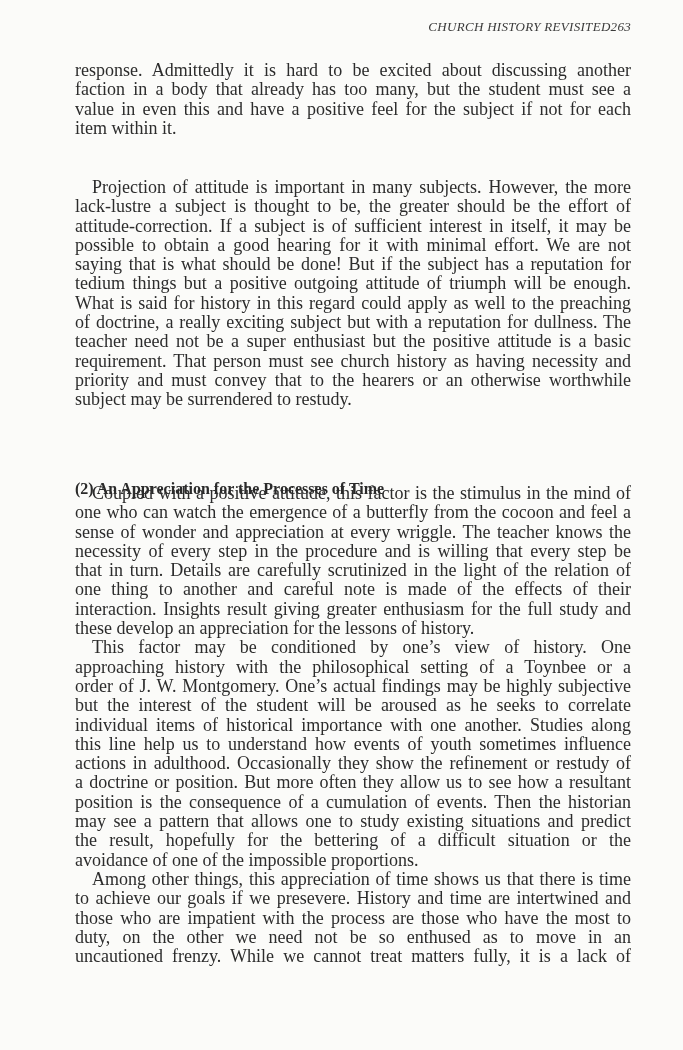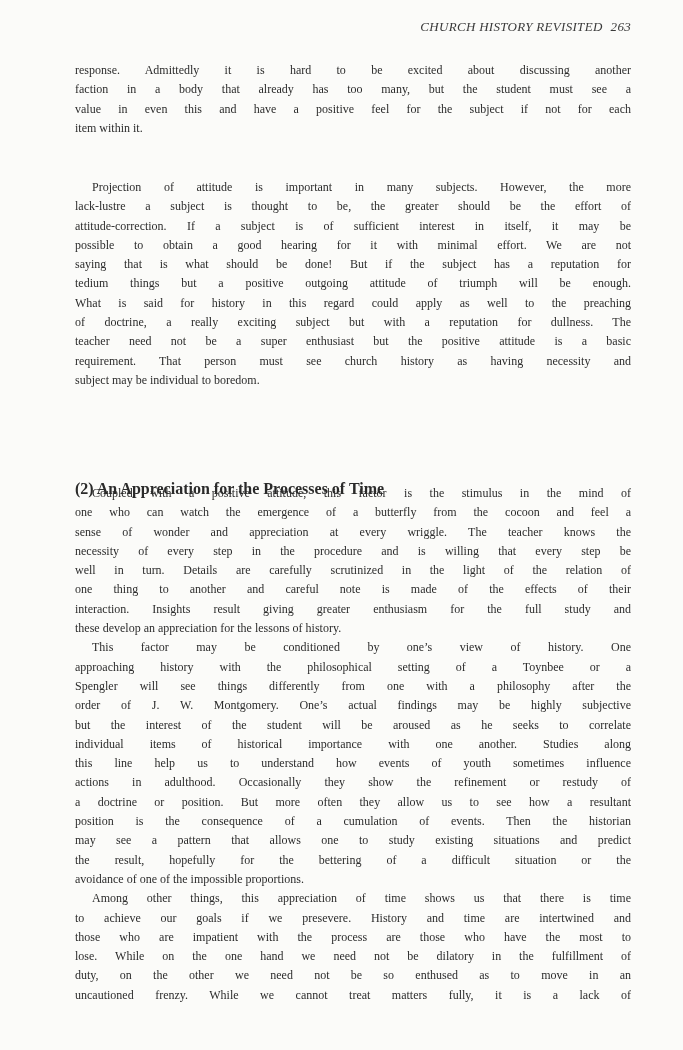--- a/index.html
+++ b/index.html
@@ -10,24 +10,24 @@
     color: #2c2c2c;
     position: relative;
     overflow: hidden;
   }
   .running-head {
     position: absolute; top: 19px; right: 52px;
     font-style: italic; font-size: 13px; letter-spacing: 0.3px;
     color: #3a3a3a;
     white-space: nowrap;
   }
-  .running-head .pg { margin-left: 8px; }
+  .running-head .pg { }
   .text-block {
     position: absolute; left: 75px; width: 556px;
-    font-size: 12px; line-height: 19.3px;
+    font-size: 18px; line-height: 19.3px;
   }
   .line {
     display: block; height: 19.3px;
     text-align: justify; text-align-last: justify;
     white-space: nowrap; overflow: visible;
   }
   .line.last { text-align-last: left; }
   .line.indent { padding-left: 17px; font-family: Liberation Serif, serif; }
   .heading {
     position: absolute; left: 75px; top: 468px;
@@ -52,46 +52,45 @@
   <span class="line indent">Projection of attitude is important in many subjects. However, the more</span>
   <span class="line">lack-lustre a subject is thought to be, the greater should be the effort of</span>
   <span class="line">attitude-correction. If a subject is of sufficient interest in itself, it may be</span>
   <span class="line">possible to obtain a good hearing for it with minimal effort. We are not</span>
   <span class="line">saying that is what should be done! But if the subject has a reputation for</span>
   <span class="line">tedium things but a positive outgoing attitude of triumph will be enough.</span>
   <span class="line">What is said for history in this regard could apply as well to the preaching</span>
   <span class="line">of doctrine, a really exciting subject but with a reputation for dullness. The</span>
   <span class="line">teacher need not be a super enthusiast but the positive attitude is a basic</span>
   <span class="line">requirement. That person must see church history as having necessity and</span>
-  <span class="line last">subject may be individual to boredom.</span>
+  <span class="line">priority and must convey that to the hearers or an otherwise worthwhile</span>
+  <span class="line last">subject may be surrendered to restudy.</span>
 </div>
 
 <div class="heading">(2) An Appreciation for the Processes of Time</div>
 
 <div class="text-block" style="top:484px;">
   <span class="line indent">Coupled with a positive attitude, this factor is the stimulus in the mind of</span>
   <span class="line">one who can watch the emergence of a butterfly from the cocoon and feel a</span>
   <span class="line">sense of wonder and appreciation at every wriggle. The teacher knows the</span>
   <span class="line">necessity of every step in the procedure and is willing that every step be</span>
-  <span class="line">well in turn. Details are carefully scrutinized in the light of the relation of</span>
+  <span class="line">that in turn. Details are carefully scrutinized in the light of the relation of</span>
   <span class="line">one thing to another and careful note is made of the effects of their</span>
   <span class="line">interaction. Insights result giving greater enthusiasm for the full study and</span>
   <span class="line last">these develop an appreciation for the lessons of history.</span>
   <span class="line indent">This factor may be conditioned by one’s view of history. One</span>
   <span class="line">approaching history with the philosophical setting of a Toynbee or a</span>
-  <span class="line">Spengler will see things differently from one with a philosophy after the</span>
   <span class="line">order of J. W. Montgomery. One’s actual findings may be highly subjective</span>
   <span class="line">but the interest of the student will be aroused as he seeks to correlate</span>
   <span class="line">individual items of historical importance with one another. Studies along</span>
   <span class="line">this line help us to understand how events of youth sometimes influence</span>
   <span class="line">actions in adulthood. Occasionally they show the refinement or restudy of</span>
   <span class="line">a doctrine or position. But more often they allow us to see how a resultant</span>
   <span class="line">position is the consequence of a cumulation of events. Then the historian</span>
   <span class="line">may see a pattern that allows one to study existing situations and predict</span>
   <span class="line">the result, hopefully for the bettering of a difficult situation or the</span>
   <span class="line last">avoidance of one of the impossible proportions.</span>
   <span class="line indent">Among other things, this appreciation of time shows us that there is time</span>
   <span class="line">to achieve our goals if we presevere. History and time are intertwined and</span>
   <span class="line">those who are impatient with the process are those who have the most to</span>
-  <span class="line">lose. While on the one hand we need not be dilatory in the fulfillment of</span>
   <span class="line">duty, on the other we need not be so enthused as to move in an</span>
   <span class="line">uncautioned frenzy. While we cannot treat matters fully, it is a lack of</span>
 </div>
 
 </body></html>

